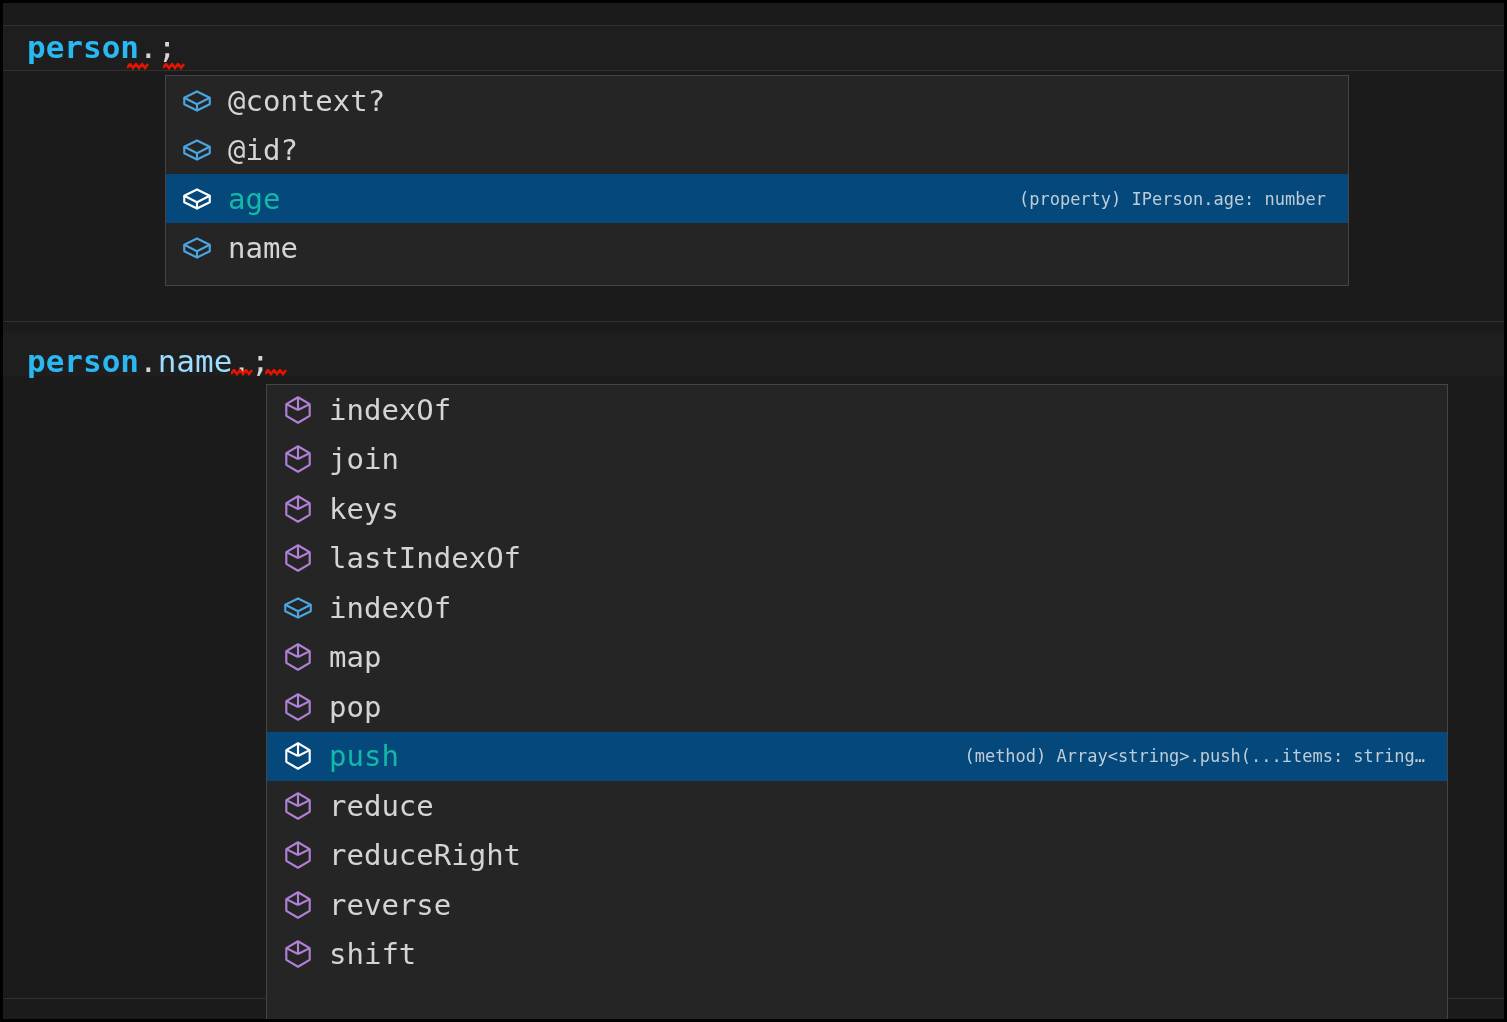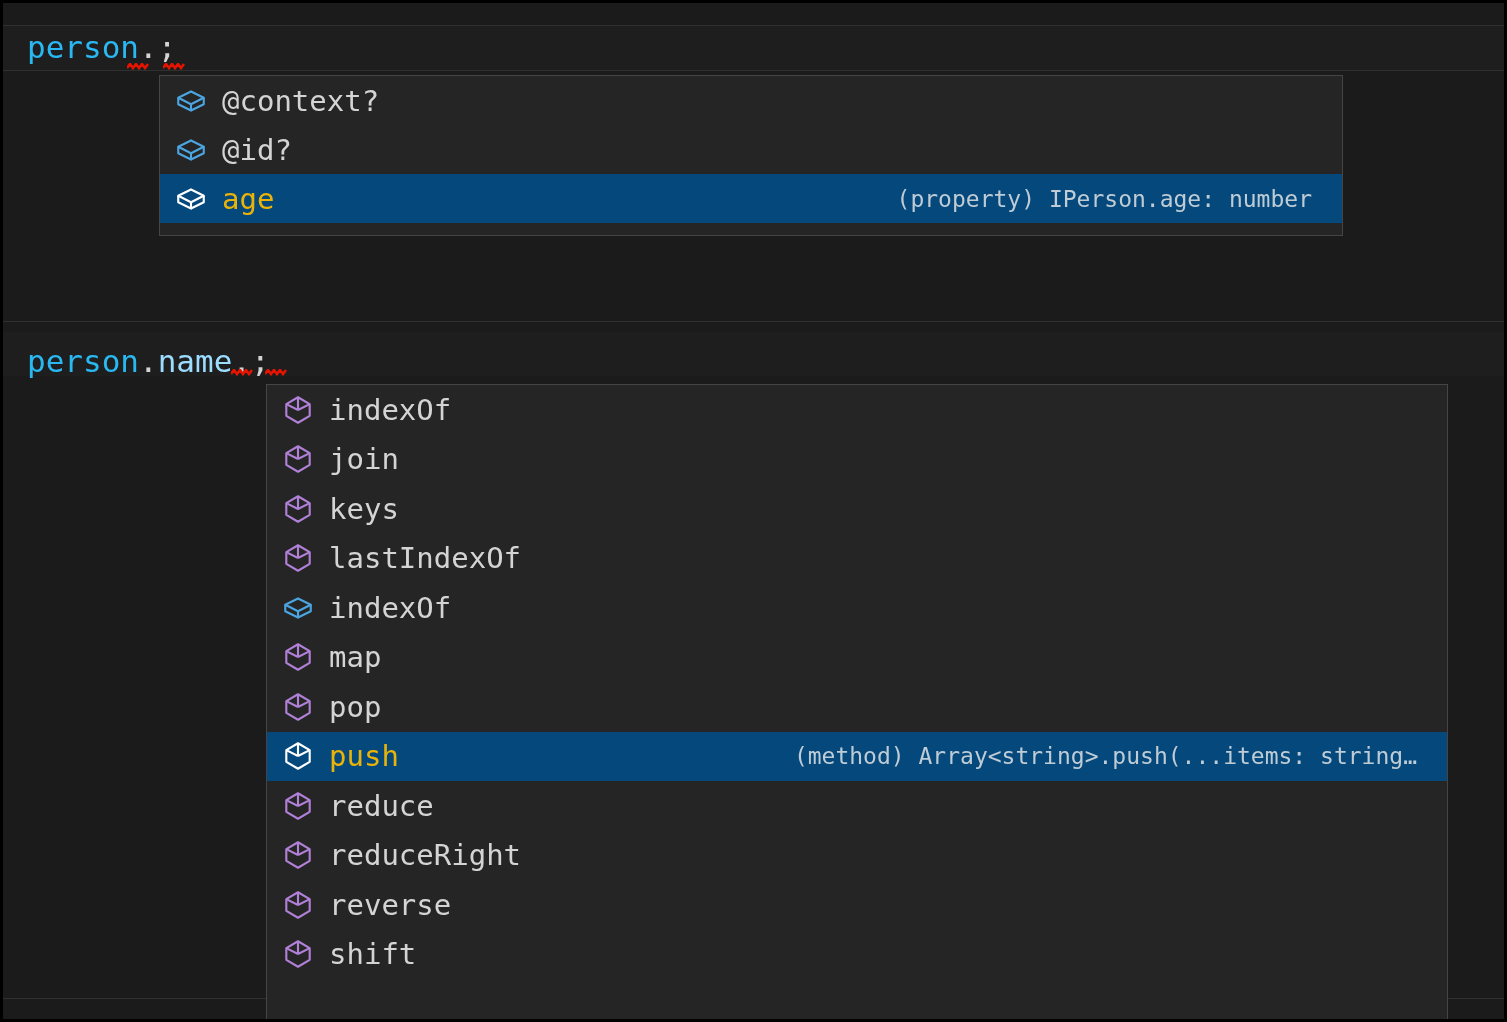--- a/index.html
+++ b/index.html
@@ -42,21 +42,21 @@
     background: #1e1e1e;
   }
 
   .code-line {
     position: absolute;
     white-space: pre;
     font-size: 31px;
     line-height: 42px;
     letter-spacing: 0px;
   }
-  .tok-var   { color: #29b8f2; }
+  .tok-var   { color: #29b8f2; font-weight: bold; }
   .tok-punct { color: #d4d4d4; }
   .tok-prop  { color: #9cdcfe; }
 
   
   .squiggle {
     position: absolute;
     height: 7px;
     overflow: hidden;
   }
   .squiggle svg { display: block; }
@@ -86,37 +86,37 @@
     margin-right: 14px;
     display: block;
   }
 
   .sug-label {
     font-size: 29px;
     line-height: 34px;
     color: #d4d4d4;
     font-family: "DejaVu Sans Mono", "Liberation Mono", monospace;
   }
-  .suggest-row.selected .sug-label { color: #eab308; }
+  .suggest-row.selected .sug-label { color: #14b8a6; }
 
   .sug-detail {
-    font-size: 23px;
+    font-size: 17px;
     line-height: 30px;
     color: #cfd8de;
     margin-left: auto;
-    padding-right: 30px;
+    padding-right: 22px;
     opacity: .92;
   }
 
   
   #widget-one {
-    left: 156px;
+    left: 162px;
     top: 72px;
     width: 1184px;
-    height: 161px;
+    height: 211px;
   }
   #widget-one .suggest-row { height: 49px; }
 
   
   #widget-two {
     left: 263px;
     top: 381px;
     width: 1182px;
     height: 741px;
   }

